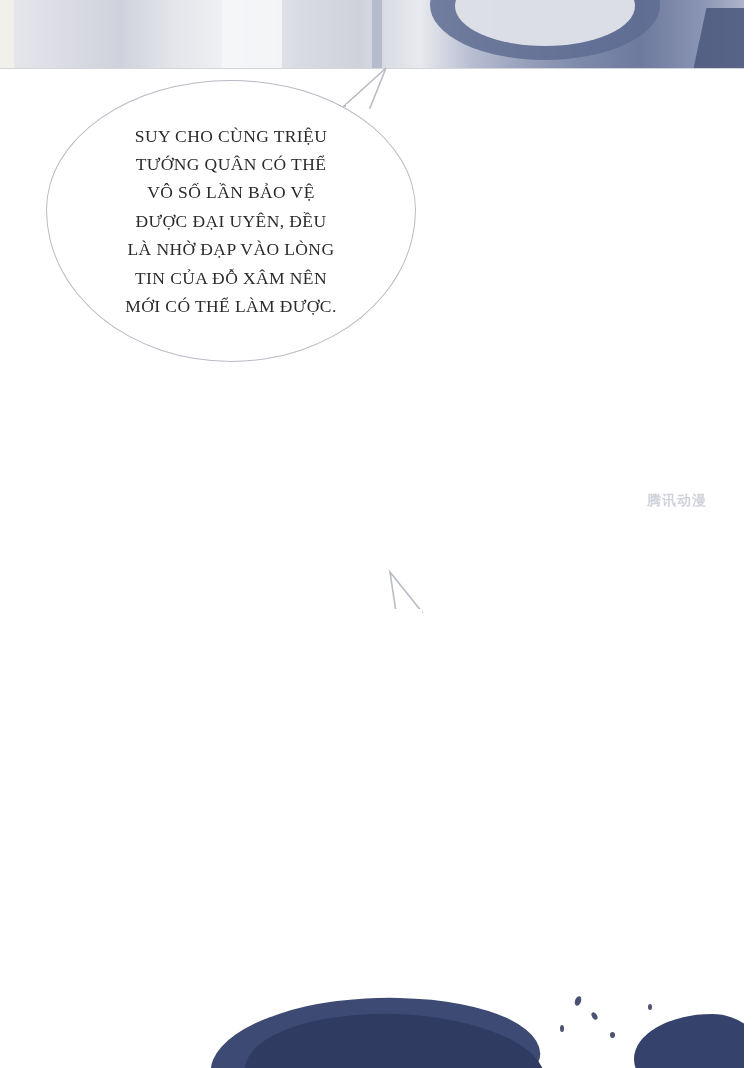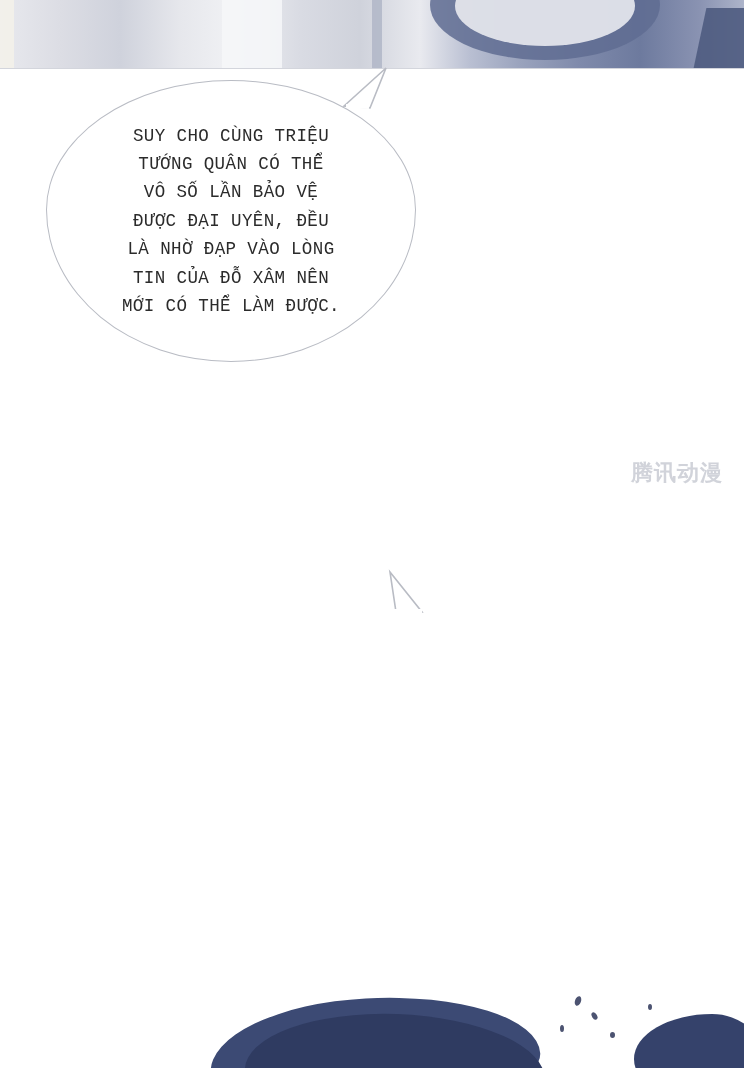--- a/index.html
+++ b/index.html
@@ -6,21 +6,21 @@
     margin: 0;
     padding: 0;
     background: #ffffff;
   }
   .page {
     position: relative;
     width: 744px;
     height: 1068px;
     overflow: hidden;
     background: #ffffff;
-    font-family: Liberation Mono, monospace;
+    font-family: Liberation Serif, serif;
   }
 
   
   .art-top {
     position: absolute;
     left: 0; top: 0;
     width: 754px; height: 68px;
     background: linear-gradient(90deg,
       #e8e9ee 0px, #dcdde4 60px,
       #cfd2dc 120px, #e6e7ec 180px,
@@ -161,27 +161,27 @@
   .tail2 {
     position: absolute;
     left: 382px; top: 566px;
     width: 56px; height: 44px;
     overflow: visible;
   }
 
   
   .watermark {
     position: absolute;
-    left: 622px; top: 460px;
+    left: 622px; top: 488px;
     width: 110px; height: 26px;
     display: flex;
     align-items: center;
     justify-content: center;
     color: #c9ccd4;
-    font-size: 22px;
+    font-size: 14px;
     font-weight: bold;
     letter-spacing: 1px;
     opacity: 0.85;
     user-select: none;
   }
 </style>
 </head>
 <body>
 
 <div class="page">

